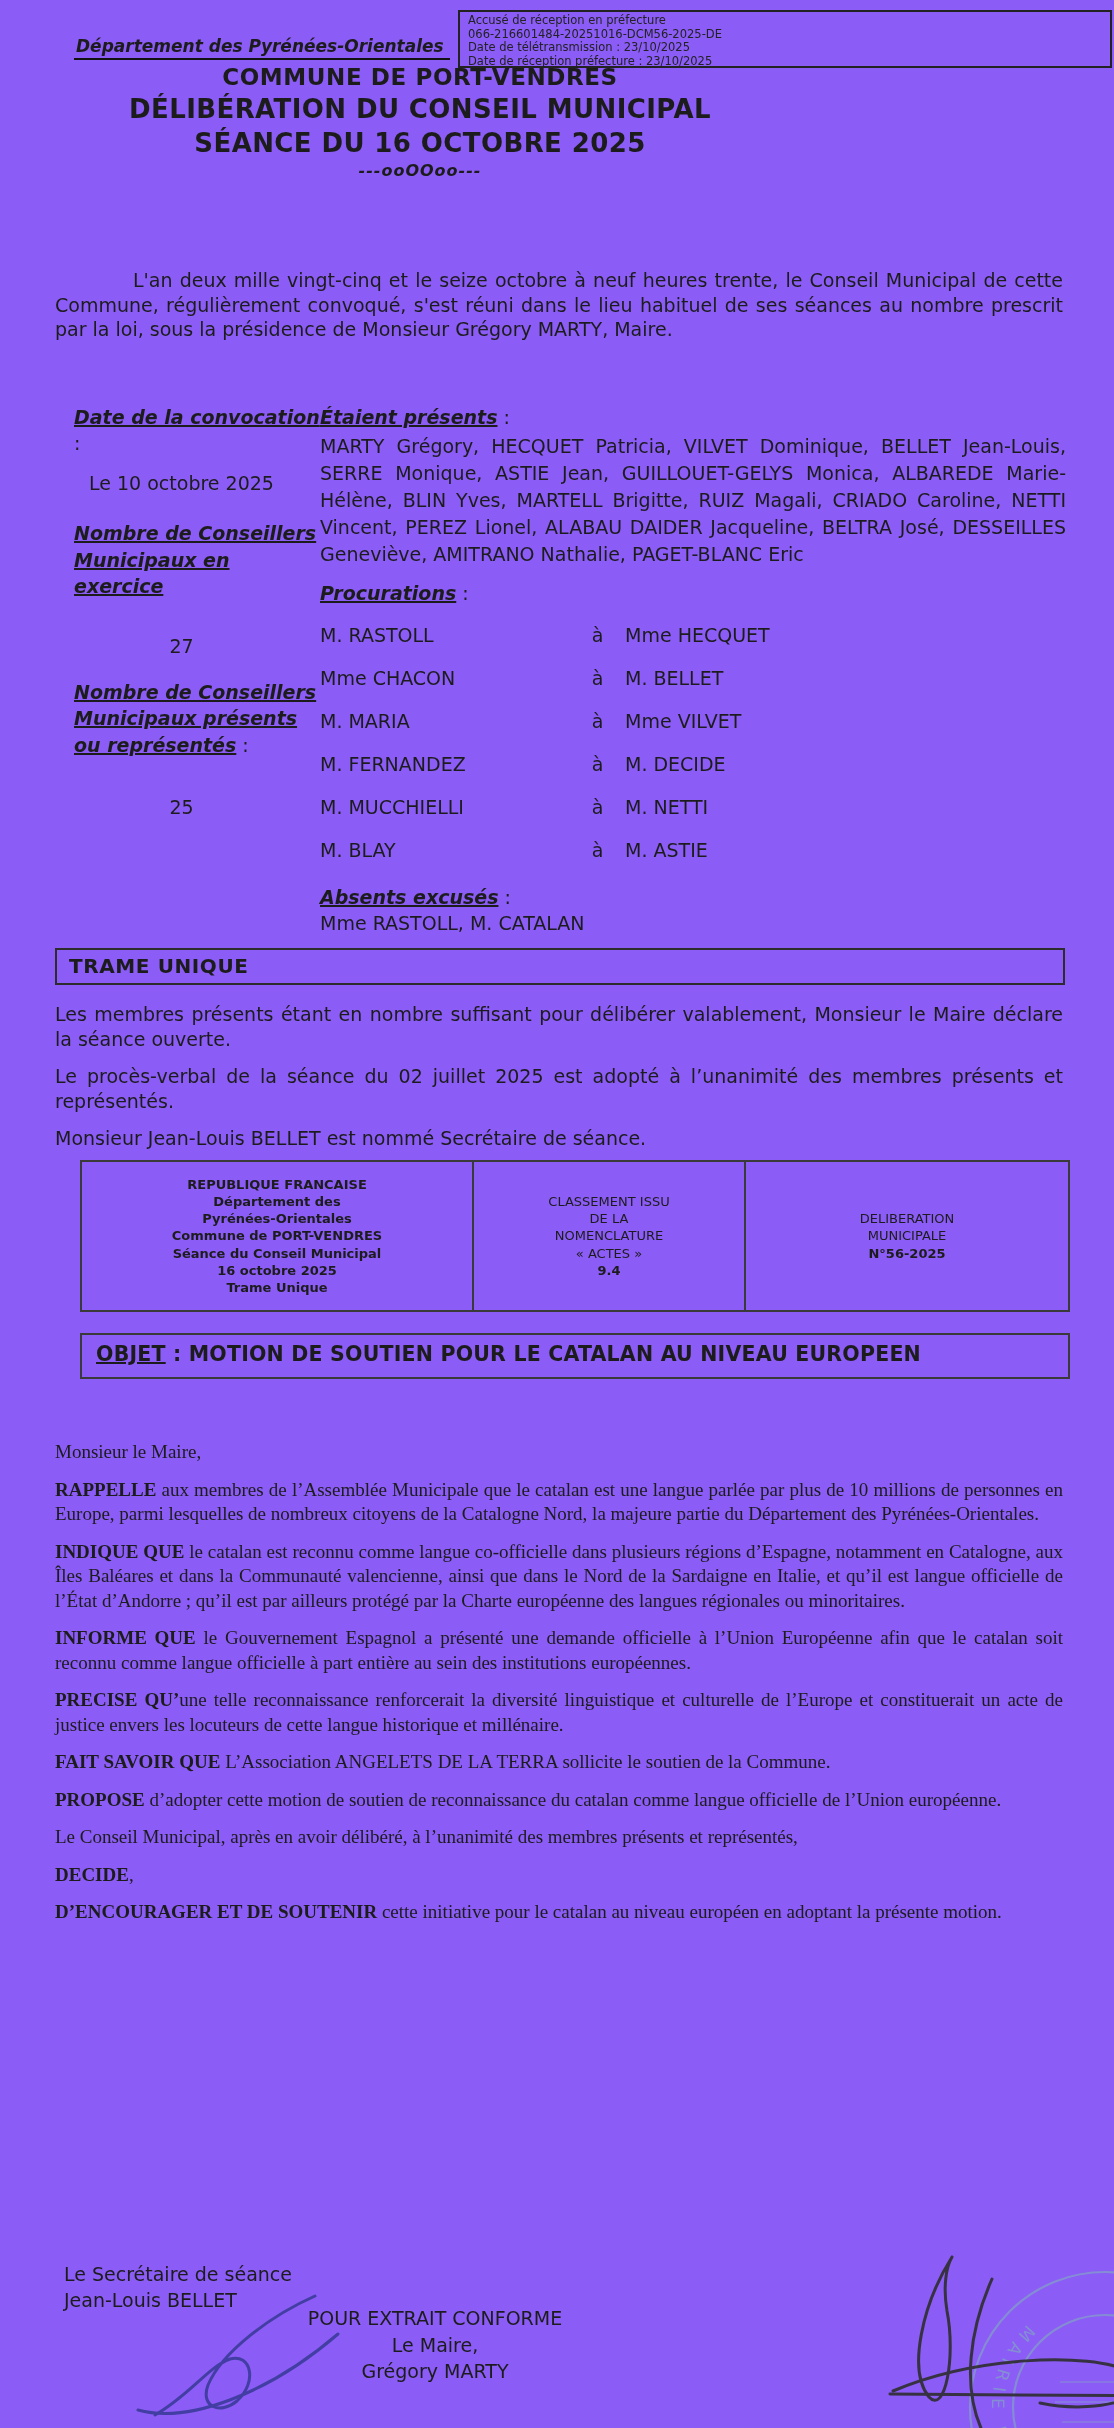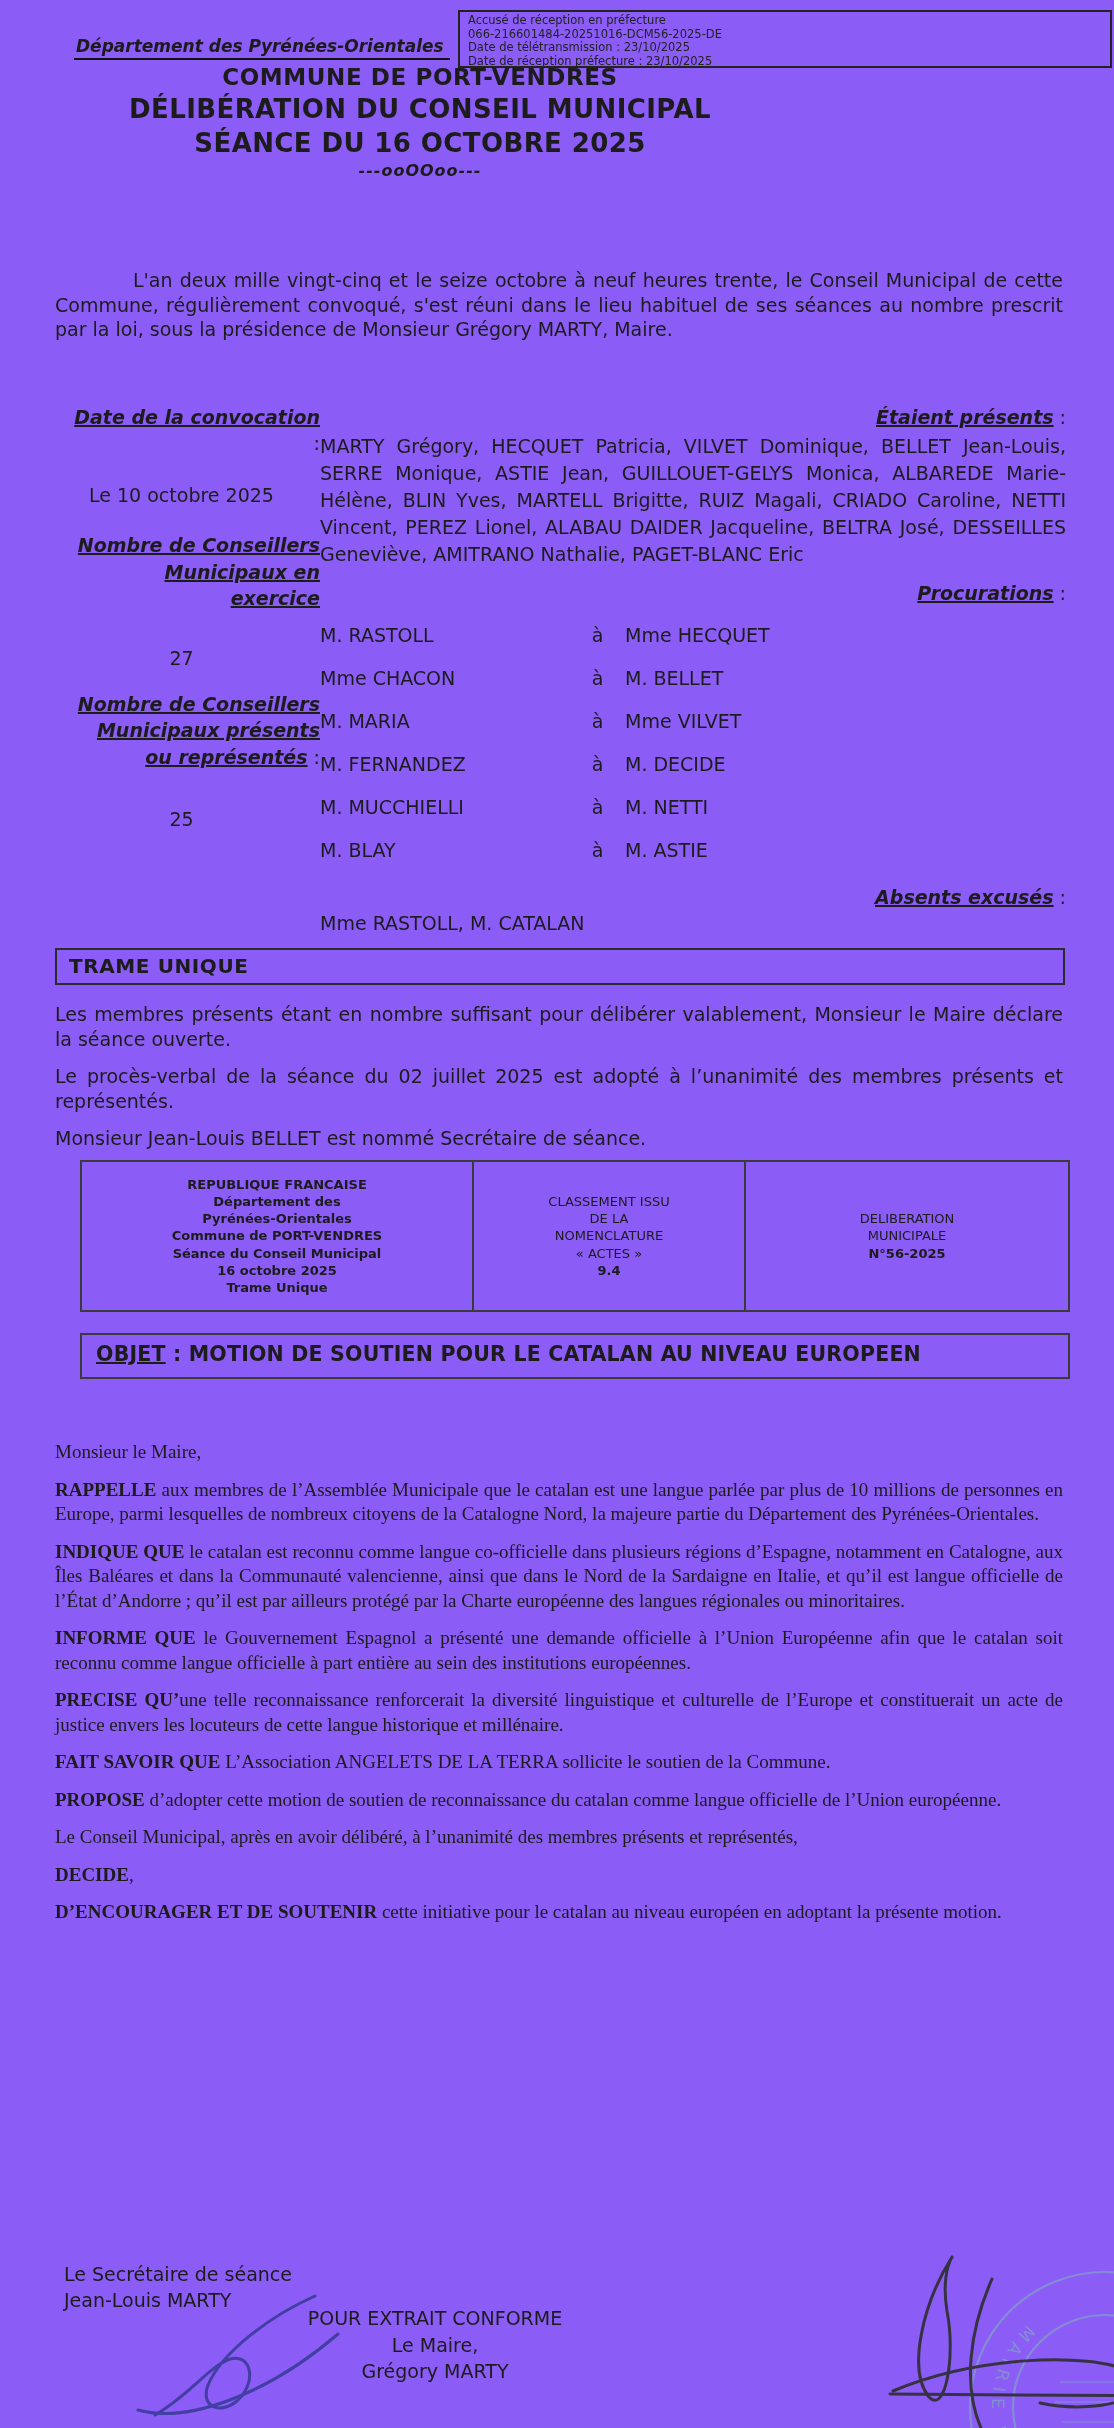--- a/index.html
+++ b/index.html
@@ -27,25 +27,25 @@
   .tsep { font-size:16px; font-weight:bold; font-style:italic; margin-top:3px; letter-spacing:1px; }
   
   .intro {
     position:absolute; left:55px; top:268px; width:1008px; margin:0;
     font-size:19px; line-height:1.29; text-align:justify; text-indent:78px;
   }
   
   .columns { position:absolute; left:58px; top:404px; width:1008px; display:flex; }
   .col-left { width:262px; padding-left:16px; box-sizing:border-box; }
   .col-right { flex:1; }
-  .lbl { font-size:19px; line-height:1.38;text-align:right; }
+  .lbl { font-size:19px; line-height:1.38; }
   .u { font-weight:bold; font-style:italic; text-decoration-line:underline; text-decoration-thickness:2px; }
   .colon { font-weight:normal; }
   .val { text-align:center; font-size:19px; width:215px; }
-  .mt-date { margin-top:28px; }
+  .mt-date { margin-top:16px; }
   .mt-ex  { margin-top:26px; }
   .mt-27  { margin-top:36px; }
   .mt-pr  { margin-top:22px; }
   .mt-25  { margin-top:38px; }
   .names { margin:3px 0 0 0; font-size:19px; line-height:1.42; text-align:justify; }
   .mt-proc { margin-top:12px; }
   .proc-table { margin-top:2px; }
   .proc-row { display:flex; font-size:19px; line-height:1.42;margin-top:16px; }
   .pfrom { width:250px; }
   .plink { width:55px; text-align:center; }
@@ -205,21 +205,21 @@
     <p><b>PRECISE QU’</b><span>une telle reconnaissance renforcerait la diversité linguistique et culturelle de l’Europe et constituerait un acte de justice envers les locuteurs de cette langue historique et millénaire.</span></p>
     <p><b>FAIT SAVOIR QUE</b><span> L’Association ANGELETS DE LA TERRA sollicite le soutien de la Commune.</span></p>
     <p><b>PROPOSE</b><span> d’adopter cette motion de soutien de reconnaissance du catalan comme langue officielle de l’Union européenne.</span></p>
     <p><b></b><span>Le Conseil Municipal, après en avoir délibéré, à l’unanimité des membres présents et représentés,</span></p>
     <p><b>DECIDE</b><span>,</span></p>
     <p><b>D’ENCOURAGER ET DE SOUTENIR</b><span> cette initiative pour le catalan au niveau européen en adoptant la présente motion.</span></p>
   </div>
 
   <div class="sig-secretary">
     <div>Le Secrétaire de séance</div>
-    <div>Jean-Louis MARTY</div>
+    <div>Jean-Louis BELLET</div>
   </div>
 
   <svg id="sec-sign" class="sig-svg" width="280" height="145" viewBox="0 0 280 145">
     <g fill="none" stroke="#3c3c9c" stroke-width="3" stroke-linecap="round" opacity="0.92">
       <path d="M205 14 C 160 34, 112 70, 98 103 C 90 125, 110 133, 127 119 C 148 100, 141 71, 120 77 C 98 85, 80 113, 45 133"></path>
       <path d="M28 128 C 78 142, 158 112, 228 52"></path>
     </g>
   </svg>
 
   <div class="sig-mayor-text">

